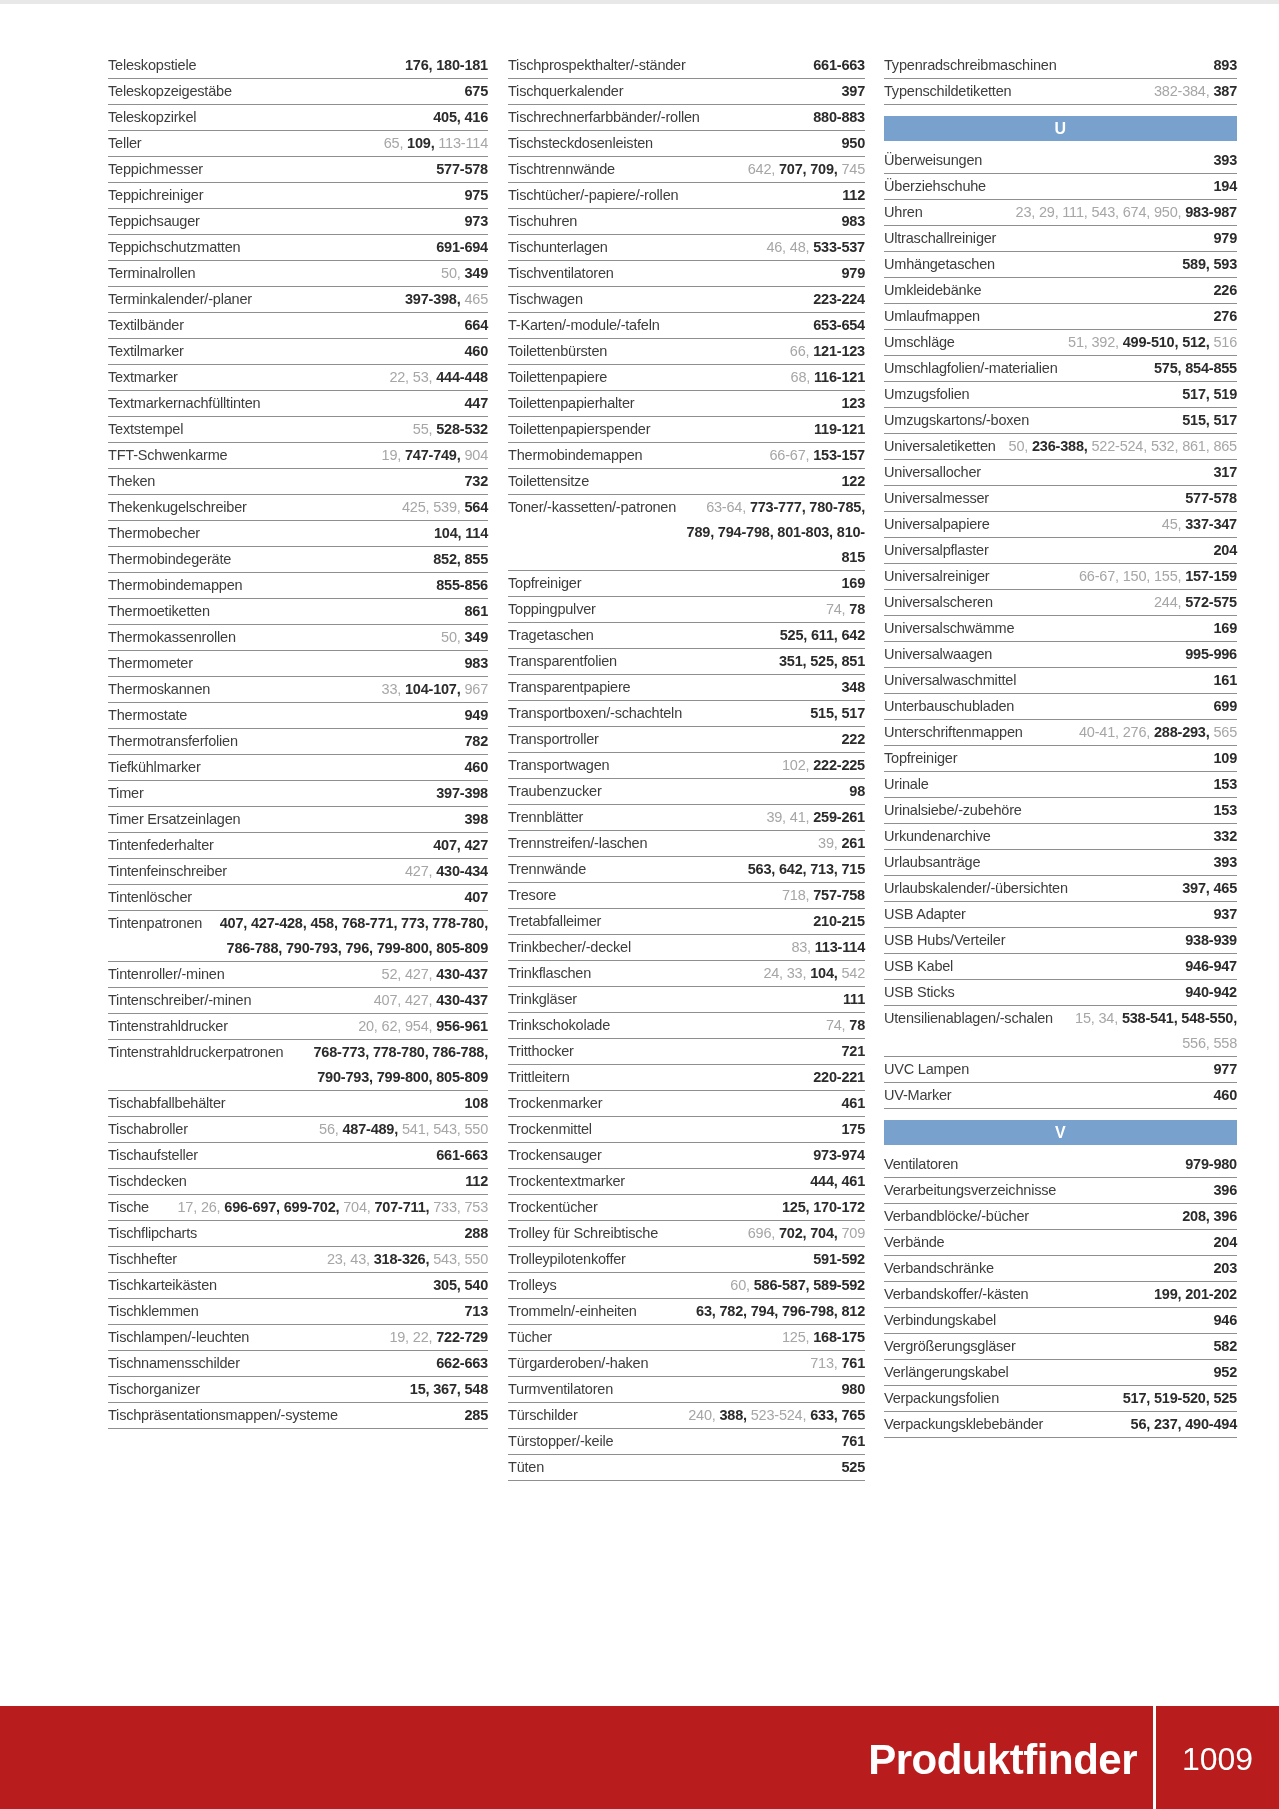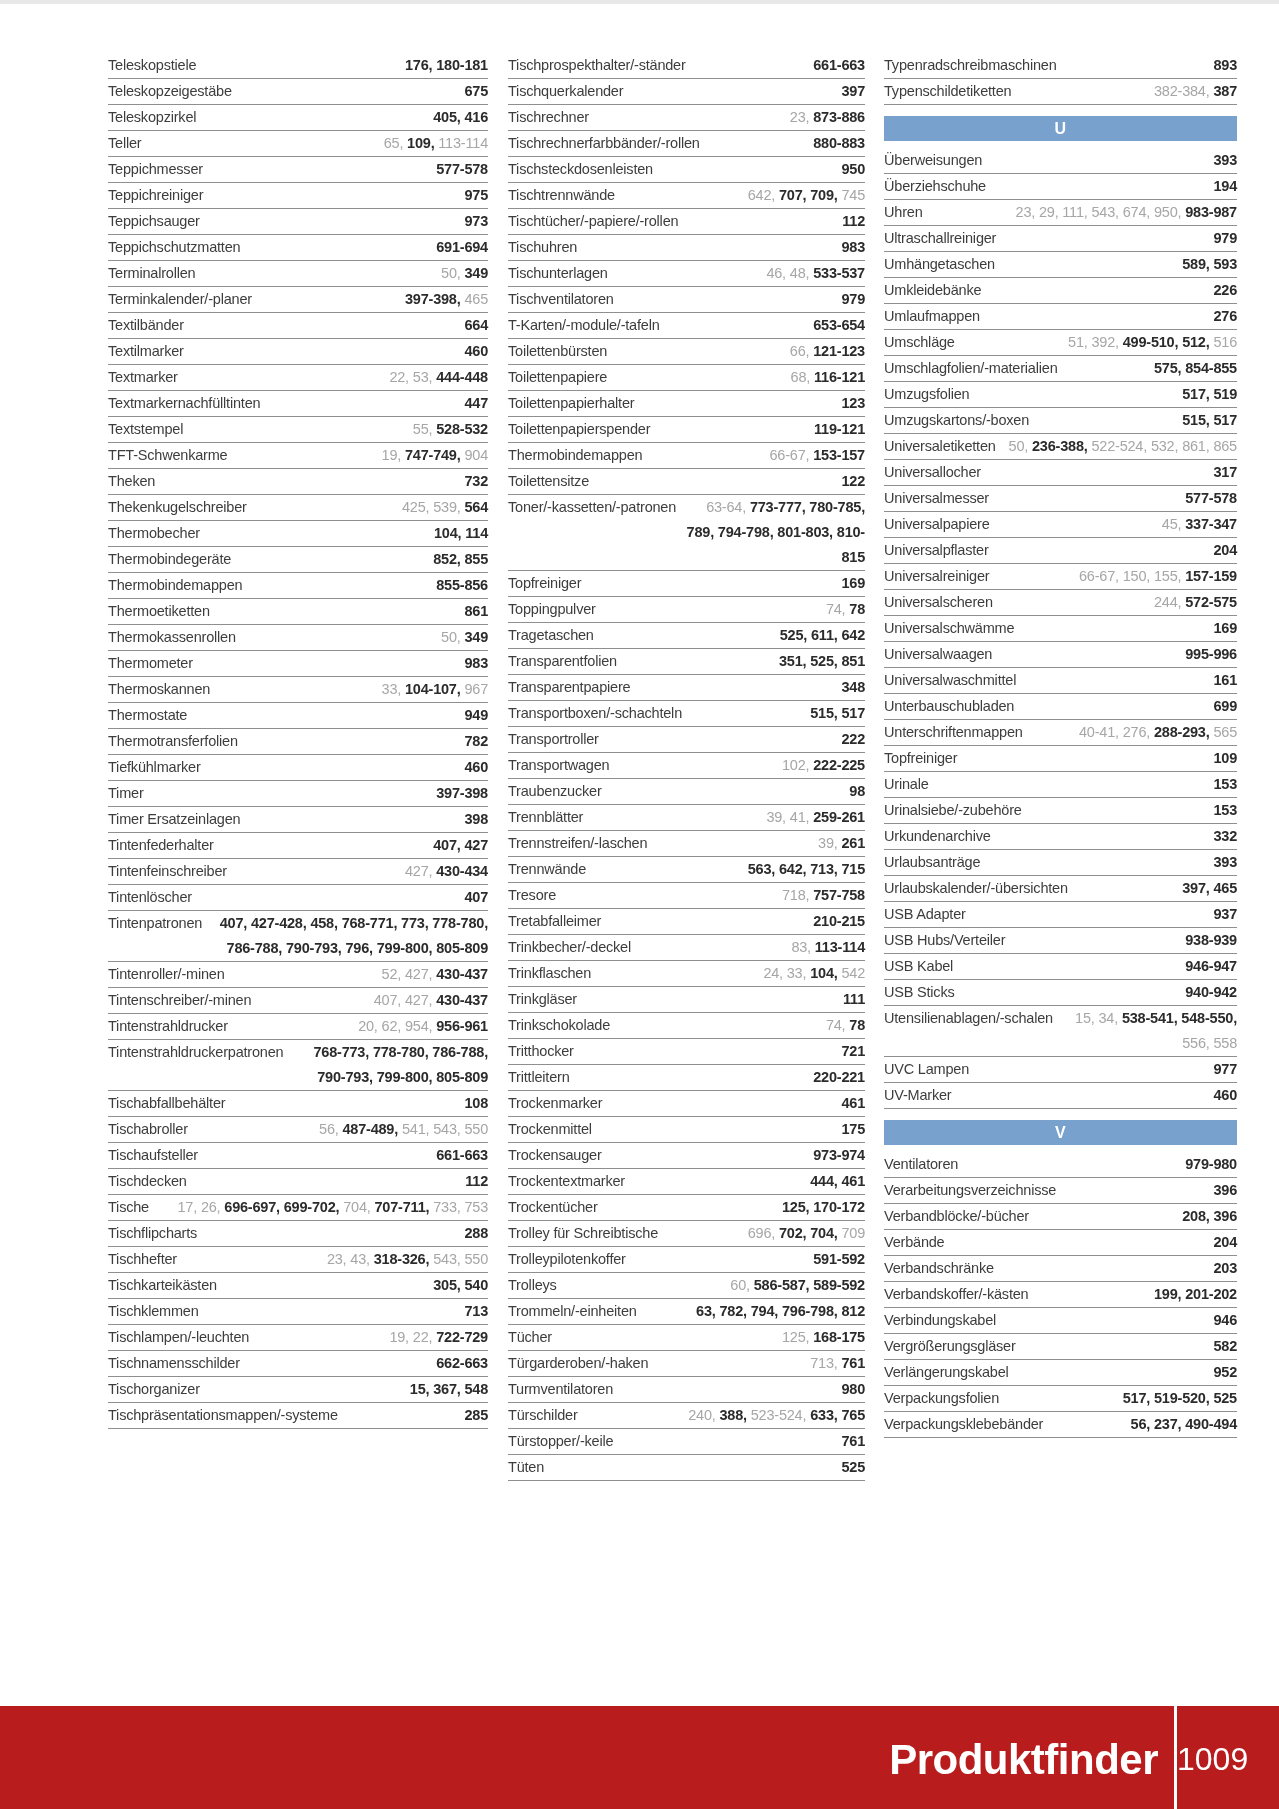--- a/index.html
+++ b/index.html
@@ -67,22 +67,22 @@
     margin-right:16px;
   }
   .footer-sep{
     width:3px;
     align-self:stretch;
     background:#ffffff;
   }
   .footer-page{
     color:#ffffff;
     font-size:32px;
-    width:102px;
-    text-align:left;
+    width:123px;
+    text-align:center;
   }
 </style>
 </head>
 <body>
 
 <div class="page">
   <div class="col col1">
       <div class="row">
         <span class="term">Teleskopstiele</span>
         <span class="pages"><span class="drk">176, 180-181</span></span>
@@ -291,24 +291,20 @@
   <div class="col col2">
       <div class="row">
         <span class="term">Tischprospekthalter/-ständer</span>
         <span class="pages"><span class="drk">661-663</span></span>
       </div>
       <div class="row">
         <span class="term">Tischquerkalender</span>
         <span class="pages"><span class="drk">397</span></span>
       </div>
       <div class="row">
-        <span class="term">Tischrechner</span>
-        <span class="pages"><span class="mut">23, </span><span class="drk">873-886</span></span>
-      </div>
-      <div class="row">
         <span class="term">Tischrechnerfarbbänder/-rollen</span>
         <span class="pages"><span class="drk">880-883</span></span>
       </div>
       <div class="row">
         <span class="term">Tischsteckdosenleisten</span>
         <span class="pages"><span class="drk">950</span></span>
       </div>
       <div class="row">
         <span class="term">Tischtrennwände</span>
         <span class="pages"><span class="mut">642, </span><span class="drk">707, 709, </span><span class="mut">745</span></span>
@@ -321,20 +317,24 @@
         <span class="term">Tischuhren</span>
         <span class="pages"><span class="drk">983</span></span>
       </div>
       <div class="row">
         <span class="term">Tischunterlagen</span>
         <span class="pages"><span class="mut">46, 48, </span><span class="drk">533-537</span></span>
       </div>
       <div class="row">
         <span class="term">Tischventilatoren</span>
         <span class="pages"><span class="drk">979</span></span>
+      </div>
+      <div class="row">
+        <span class="term">Tischwagen</span>
+        <span class="pages"><span class="drk">223-224</span></span>
       </div>
       <div class="row">
         <span class="term">T-Karten/-module/-tafeln</span>
         <span class="pages"><span class="drk">653-654</span></span>
       </div>
       <div class="row">
         <span class="term">Toilettenbürsten</span>
         <span class="pages"><span class="mut">66, </span><span class="drk">121-123</span></span>
       </div>
       <div class="row">

